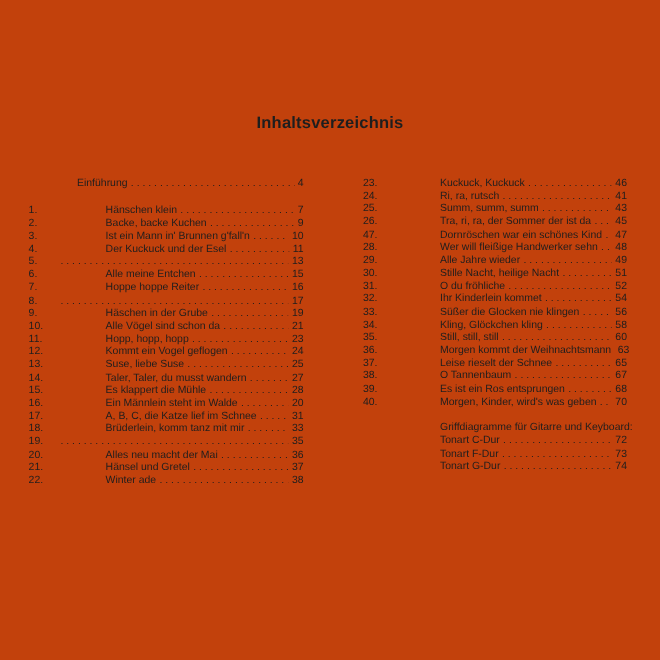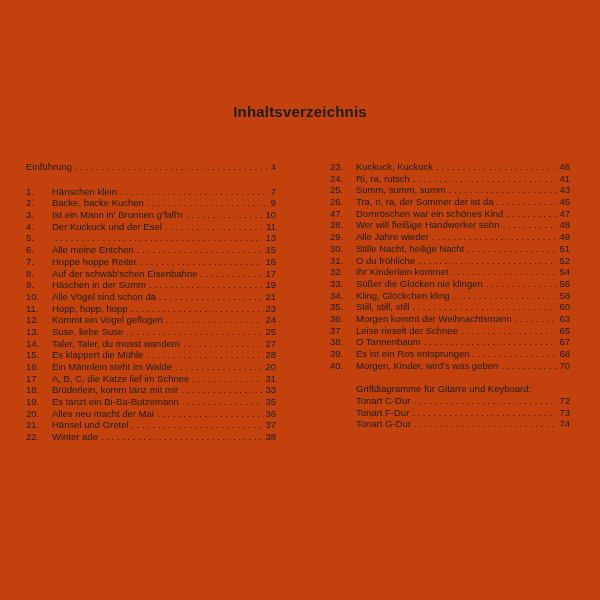--- a/index.html
+++ b/index.html
@@ -46,20 +46,21 @@
     display: flex;
     align-items: baseline;
     height: 11.7px;
     white-space: nowrap;
   }
   .num {
     flex: 0 0 26px;
   }
   .row-title {
     flex: 0 0 auto;
+    margin-left: 44px;
   }
   .leader {
     flex: 1 1 auto;
     overflow: hidden;
     white-space: nowrap;
     margin-left: 3px;
   }
   .pg {
     flex: 0 0 auto;
     padding-left: 3px;
@@ -120,27 +121,26 @@
     <span class="pg">15</span>
   </div>
         <div class="row">
     <span class="num">7.</span>
     <span class="row-title">Hoppe hoppe Reiter</span>
     <span class="leader">. . . . . . . . . . . . . . . . . . . . . . . . . . . . . . . . . . . . . . . . . . . . . . . . . . . . . . . . . . . . . . . . . . . . . . . . . . . . . . . . </span>
     <span class="pg">16</span>
   </div>
         <div class="row">
     <span class="num">8.</span>
-    <span class="row-title">Auf der schwäb'schen Eisenbahne</span>
     <span class="leader">. . . . . . . . . . . . . . . . . . . . . . . . . . . . . . . . . . . . . . . . . . . . . . . . . . . . . . . . . . . . . . . . . . . . . . . . . . . . . . . . </span>
     <span class="pg">17</span>
   </div>
         <div class="row">
     <span class="num">9.</span>
-    <span class="row-title">Häschen in der Summ</span>
+    <span class="row-title">Häschen in der Grube</span>
     <span class="leader">. . . . . . . . . . . . . . . . . . . . . . . . . . . . . . . . . . . . . . . . . . . . . . . . . . . . . . . . . . . . . . . . . . . . . . . . . . . . . . . . </span>
     <span class="pg">19</span>
   </div>
         <div class="row">
     <span class="num">10.</span>
     <span class="row-title">Alle Vögel sind schon da</span>
     <span class="leader">. . . . . . . . . . . . . . . . . . . . . . . . . . . . . . . . . . . . . . . . . . . . . . . . . . . . . . . . . . . . . . . . . . . . . . . . . . . . . . . . </span>
     <span class="pg">21</span>
   </div>
         <div class="row">
@@ -186,21 +186,20 @@
     <span class="pg">31</span>
   </div>
         <div class="row">
     <span class="num">18.</span>
     <span class="row-title">Brüderlein, komm tanz mit mir</span>
     <span class="leader">. . . . . . . . . . . . . . . . . . . . . . . . . . . . . . . . . . . . . . . . . . . . . . . . . . . . . . . . . . . . . . . . . . . . . . . . . . . . . . . . </span>
     <span class="pg">33</span>
   </div>
         <div class="row">
     <span class="num">19.</span>
-    <span class="row-title">Es tanzt ein Bi-Ba-Butzemann</span>
     <span class="leader">. . . . . . . . . . . . . . . . . . . . . . . . . . . . . . . . . . . . . . . . . . . . . . . . . . . . . . . . . . . . . . . . . . . . . . . . . . . . . . . . </span>
     <span class="pg">35</span>
   </div>
         <div class="row">
     <span class="num">20.</span>
     <span class="row-title">Alles neu macht der Mai</span>
     <span class="leader">. . . . . . . . . . . . . . . . . . . . . . . . . . . . . . . . . . . . . . . . . . . . . . . . . . . . . . . . . . . . . . . . . . . . . . . . . . . . . . . . </span>
     <span class="pg">36</span>
   </div>
         <div class="row">

